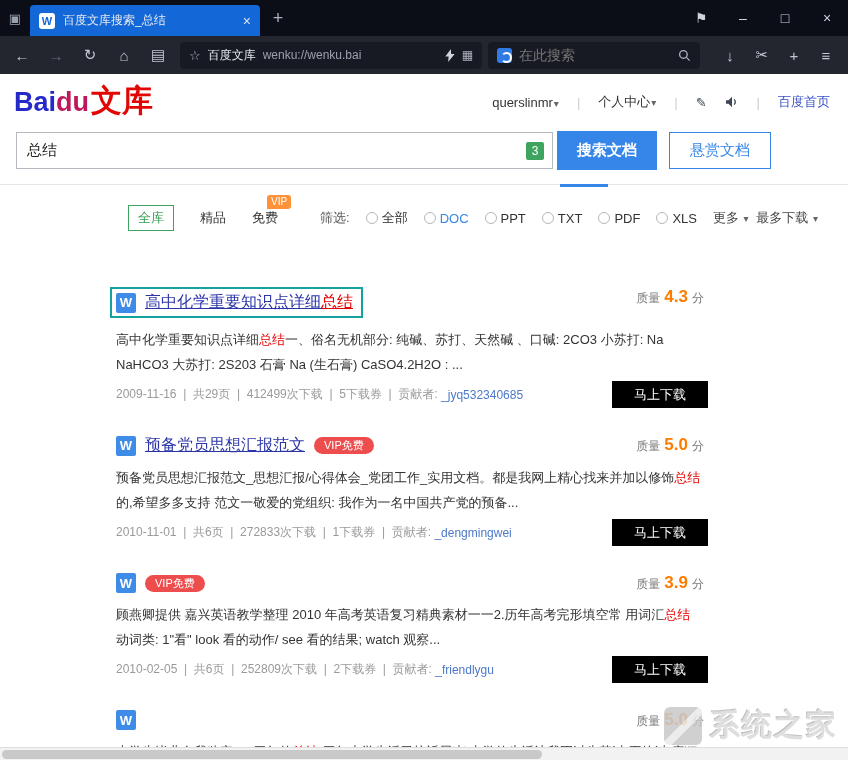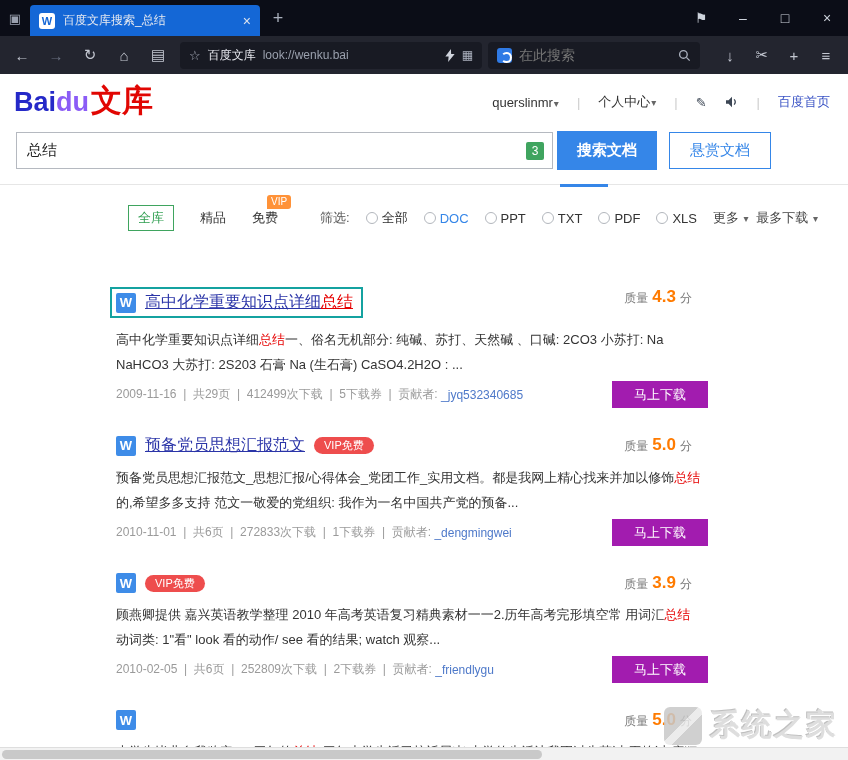--- a/index.html
+++ b/index.html
@@ -30,21 +30,21 @@
   .sb-brand { width: 15px; height: 15px; background: #2f7ae5; border-radius: 3px; flex: none; position: relative; }
   .sb-brand::after { content: ""; position: absolute; left: 4px; top: 4px; width: 7px; height: 7px; border: 2px solid #fff; border-radius: 50%; border-left-color: transparent; }
   .sb-input { flex: 1; background: transparent; border: 0; outline: none; color: #9aa0ad; font-size: 14px; width: 100%; font-family: inherit; }
   .right-tools { margin-left: auto; display: flex; }
 
   
   .page { position: relative; height: 686px; background: #fff; }
   .pg-header { display: flex; align-items: flex-start; justify-content: space-between; padding: 12px 18px 0 14px; }
   .logo { font-size: 27px; font-weight: bold; line-height: 30px; cursor: pointer; }
   .logo .bai { color: #2529c8; }
-  .logo .du { color: #8b5cf6; }
+  .logo .du { color: #be185d; }
   .logo .wk { color: #e10602; font-size: 31px; margin-left: 2px; }
   .usernav { display: flex; align-items: center; gap: 18px; font-size: 13px; color: #333; margin-top: 7px; }
   .usernav .sep { color: #ccc; }
   .nav-item { cursor: pointer; color: #333; }
   .caret { font-size: 10px; color: #666; margin-left: 1px; }
   .nav-ic { color: #3c4654; cursor: pointer; display: flex; align-items: center; font-size: 13px; }
   .home-link { color: #3a53c5; cursor: pointer; }
 
   .searchrow { display: flex; align-items: center; padding: 14px 0 0 16px; }
   .sr-inputwrap { position: relative; }
@@ -70,27 +70,27 @@
 
   .results { margin: 56px 0 0 116px; width: 592px; }
   .result { position: relative; margin-bottom: 27px; }
   .rhead { display: flex; align-items: center; gap: 9px; }
   .selbox { display: inline-flex; align-items: center; gap: 9px; border: 2px solid #14a2a0; padding: 3px 8px 3px 4px; margin-left: -6px; }
   .wicon { width: 20px; height: 20px; background: #3e8ce8; color: #fff; font-size: 13px; font-weight: bold; display: flex; align-items: center; justify-content: center; border-radius: 2px; flex: none; }
   .rtitle { font-size: 16px; color: #2b35a8; cursor: pointer; white-space: nowrap; }
   .rtitle span { text-decoration: underline; }
   .rtitle .hl { color: #e60000; }
   .vipbadge { background: #ee4d4d; color: #fff; font-size: 11px; line-height: 17px; padding: 0 10px; border-radius: 9px; white-space: nowrap; }
-  .quality { position: absolute; right: 16px; top: 0; font-size: 12px; color: #777; white-space: nowrap; }
+  .quality { position: absolute; right: 4px; top: 0; font-size: 12px; color: #777; white-space: nowrap; }
   .quality b { color: #ff7b00; font-size: 17px; margin: 0 4px; }
   .rdesc { margin-top: 9px; font-size: 13px; color: #333; line-height: 25px; width: 586px; }
   .rdesc .hl { color: #e60000; }
   .rmeta { margin-top: 4px; font-size: 12px; color: #9a9a9a; display: flex; align-items: center; white-space: pre; }
   .contrib { color: #4e79c9; cursor: pointer; }
-  .dlbtn { margin-left: auto; width: 96px; height: 27px; background: #a21caf; color: #fff; border: 0; font-size: 13px; cursor: pointer; font-family: inherit; }
+  .dlbtn { margin-left: auto; width: 96px; height: 27px; background: #000000; color: #fff; border: 0; font-size: 13px; cursor: pointer; font-family: inherit; }
 
   .watermark { position: absolute; right: 10px; bottom: 14px; display: flex; align-items: center; gap: 8px; pointer-events: none; opacity: .85; }
   .wm-logo { width: 38px; height: 38px; border-radius: 6px; background: linear-gradient(135deg,#c8c8c8 45%,#e9e9e9 45%,#e9e9e9 60%,#c8c8c8 60%); }
   .wm-text { font-size: 30px; font-weight: bold; color: #d9d9d9; letter-spacing: 2px; text-shadow: 1px 1px 0 #fff, -1px -1px 0 #b5b5b5; }
 
   .hscroll { position: absolute; left: 0; bottom: 0; width: 100%; height: 13px; background: #f2f2f2; border-top: 1px solid #dedede; }
   .hthumb { position: absolute; left: 2px; top: 2px; width: 540px; height: 9px; background: #c9c9c9; border-radius: 5px; cursor: pointer; }
 </style>
 </head>
 <body>
@@ -114,21 +114,21 @@
 
   <div class="toolbar">
     <div class="tool">←</div>
     <div class="tool fwd">→</div>
     <div class="tool">↻</div>
     <div class="tool">⌂</div>
     <div class="tool">▤</div>
     <div class="addressbar">
       <span class="addr-star">☆</span>
       <span class="addr-site">百度文库</span>
-      <span class="addr-url">look://wenku.bai</span>
+      <span class="addr-url">wenku://wenku.bai</span>
       <span class="addr-ic">
         <svg width="10" height="13" viewBox="0 0 10 14">
             <path d="M6 0 L0 8 h3.5 L3 14 L10 5.5 H6.2 Z" fill="#cfd3dc"></path>
           </svg>
       </span>
       <span class="addr-ic">▦</span>
     </div>
     <div class="searchbox">
       <span class="sb-brand"></span>
       <input class="sb-input" placeholder="在此搜索" style="">

